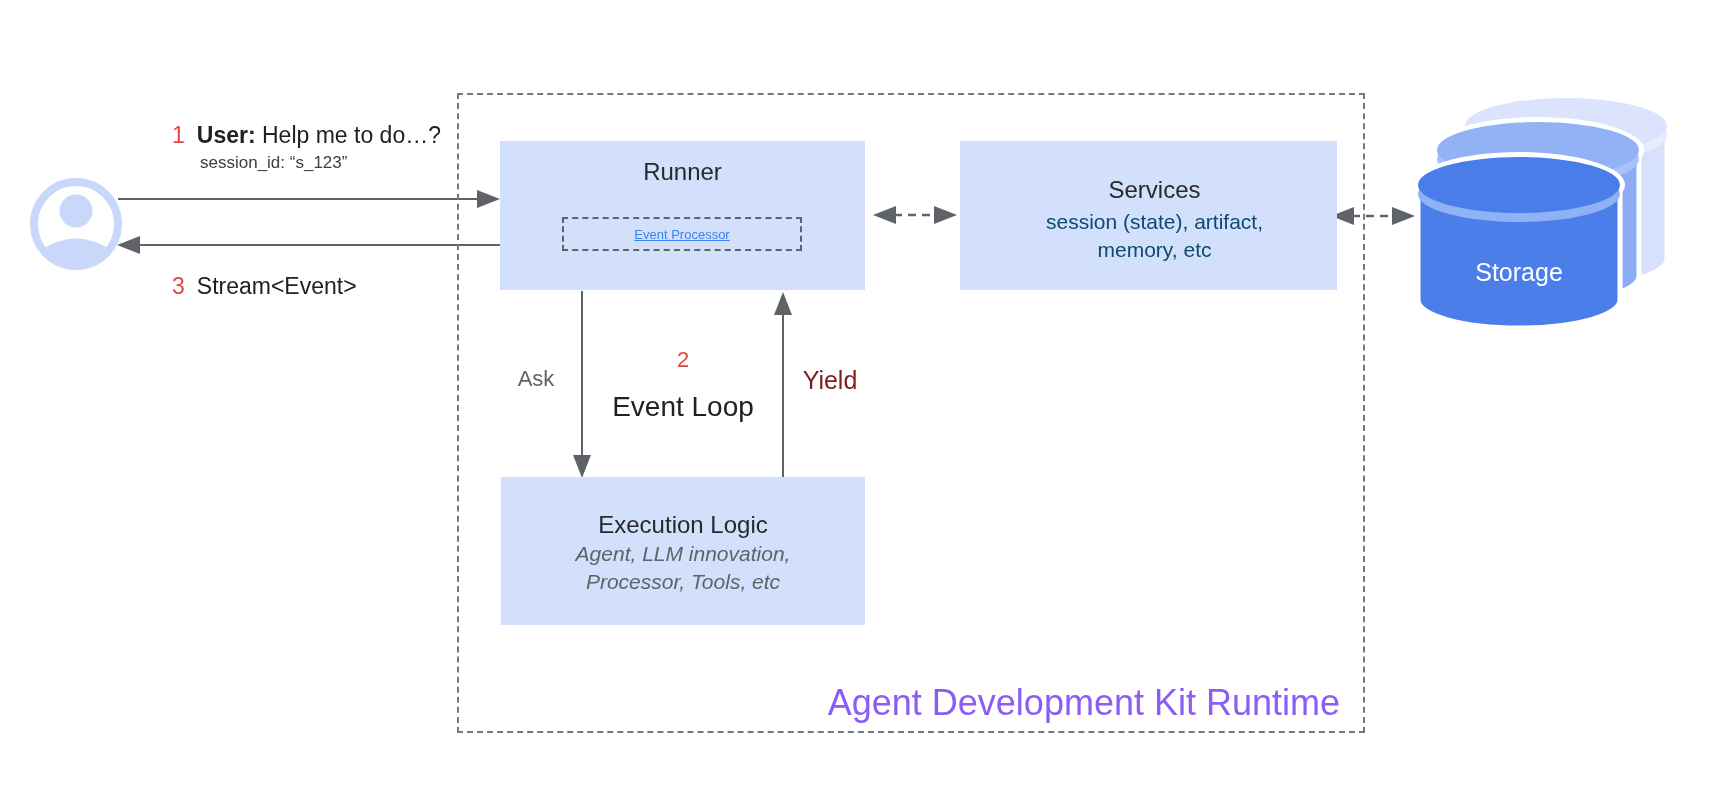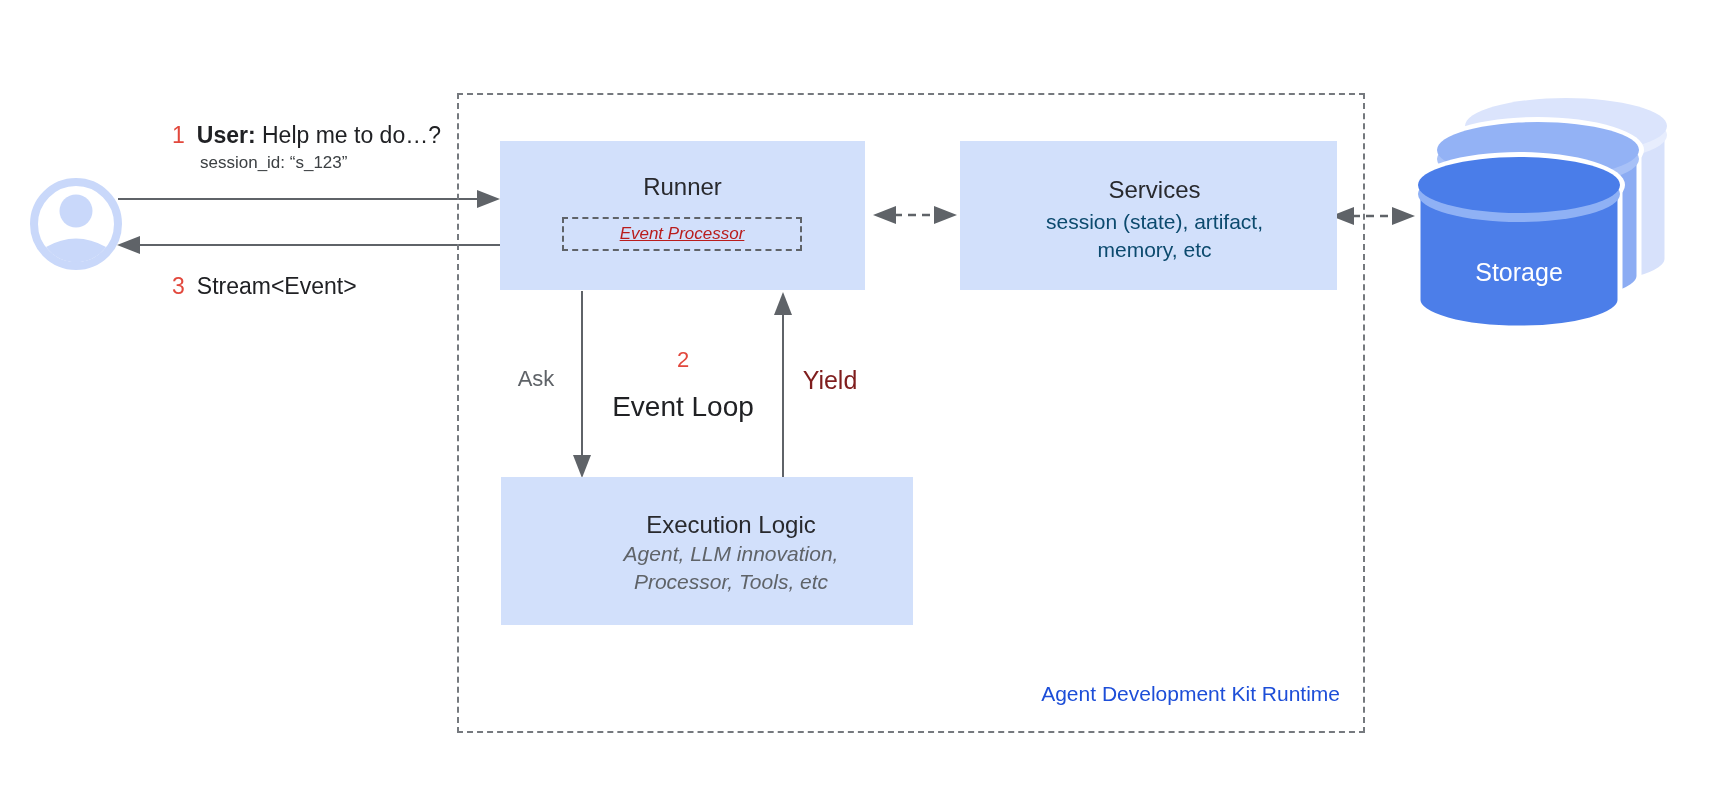--- a/index.html
+++ b/index.html
@@ -19,61 +19,60 @@
   
   .runtime-box {
     left: 457px; top: 93px;
     width: 904px; height: 636px;
     border: 2px dashed #75797e;
   }
   .runtime-label {
     left: 820px; top: 682px;
     width: 520px;
     text-align: right;
-    font-size: 21px;
-    color: #1d4ed8;
+    font-size: 36px;
+    color: #8b5cf6;
   }
 
   
   .blue-box {
     background: #d2e0fb;
     display: flex; flex-direction: column; align-items: center;
   }
   .box-runner { left: 500px; top: 141px; width: 365px; height: 149px; }
   .box-services { left: 960px; top: 141px; width: 365px; height: 149px; padding-left: 12px; }
-  .box-exec { left: 501px; top: 477px; width: 364px; height: 148px; padding-left: 48px; }
+  .box-exec { left: 501px; top: 477px; width: 364px; height: 148px; }
 
   .box-title {
     font-size: 24px;
     color: #28292d;
     line-height: 30px;
   }
-  .box-runner .box-title { margin-top: 31px; }
+  .box-runner .box-title { margin-top: 16px; }
   .box-services .box-title { margin-top: 34px; }
   .box-exec .box-title { margin-top: 33px; }
 
   .box-sub {
     font-size: 21px;
     line-height: 28px;
     text-align: center;
   }
   .sub-dark { color: #0c4a6e; margin-top: 3px; }
   .sub-gray { color: #5f6368; margin-top: 0; font-style: italic; }
 
   .event-processor {
     left: 562px; top: 217px;
     width: 236px; height: 30px;
     border: 2px dashed #5f6368;
     display: flex; align-items: center; justify-content: center;
   }
   .event-processor span {
-    font-size: 17px;
-    color: #b91c1c;
+    font-size: 13px;
+    color: #3b82f6;
     text-decoration: underline;
-    font-style: italic;
   }
 
   
   .step-line {
     display: flex; gap: 12px;
     font-size: 23px; line-height: 28px;
   }
   .step1 { left: 172px; top: 121px; }
   .step3 { left: 172px; top: 272px; }
   .step-num { color: #e2483d; font-weight: 500; }

